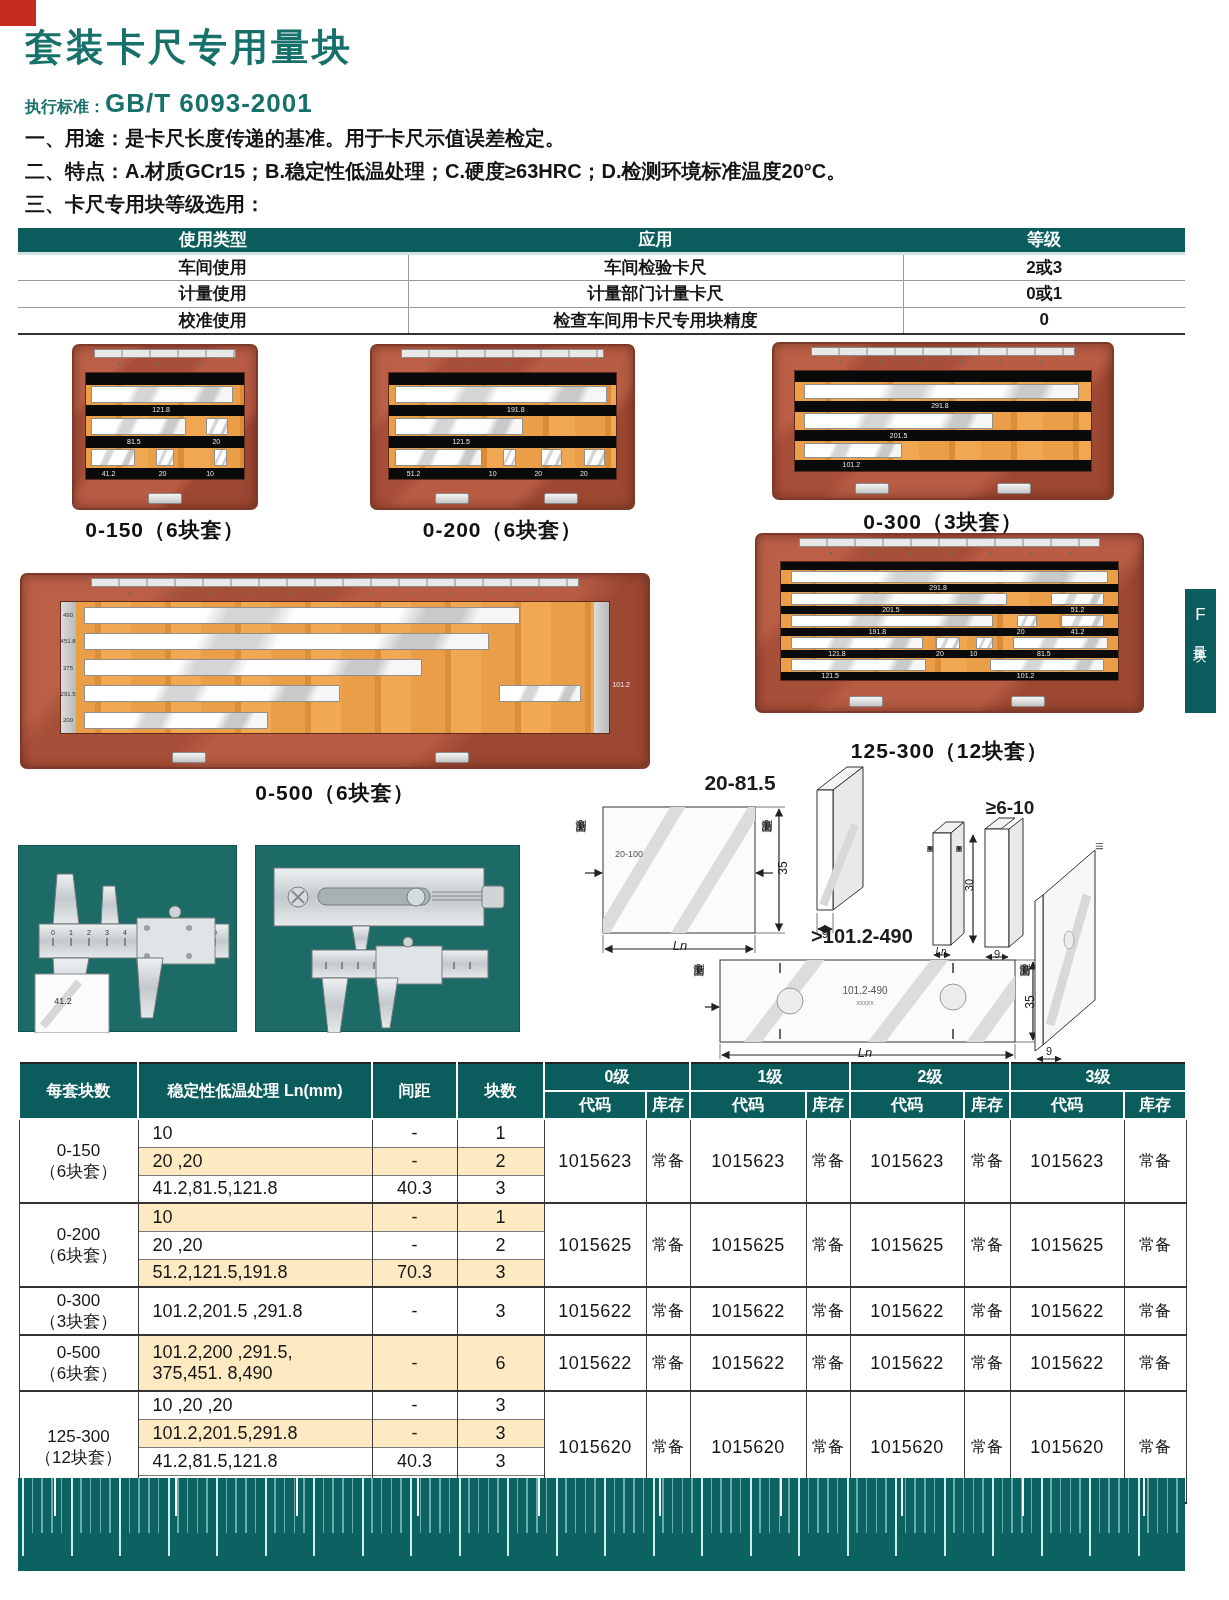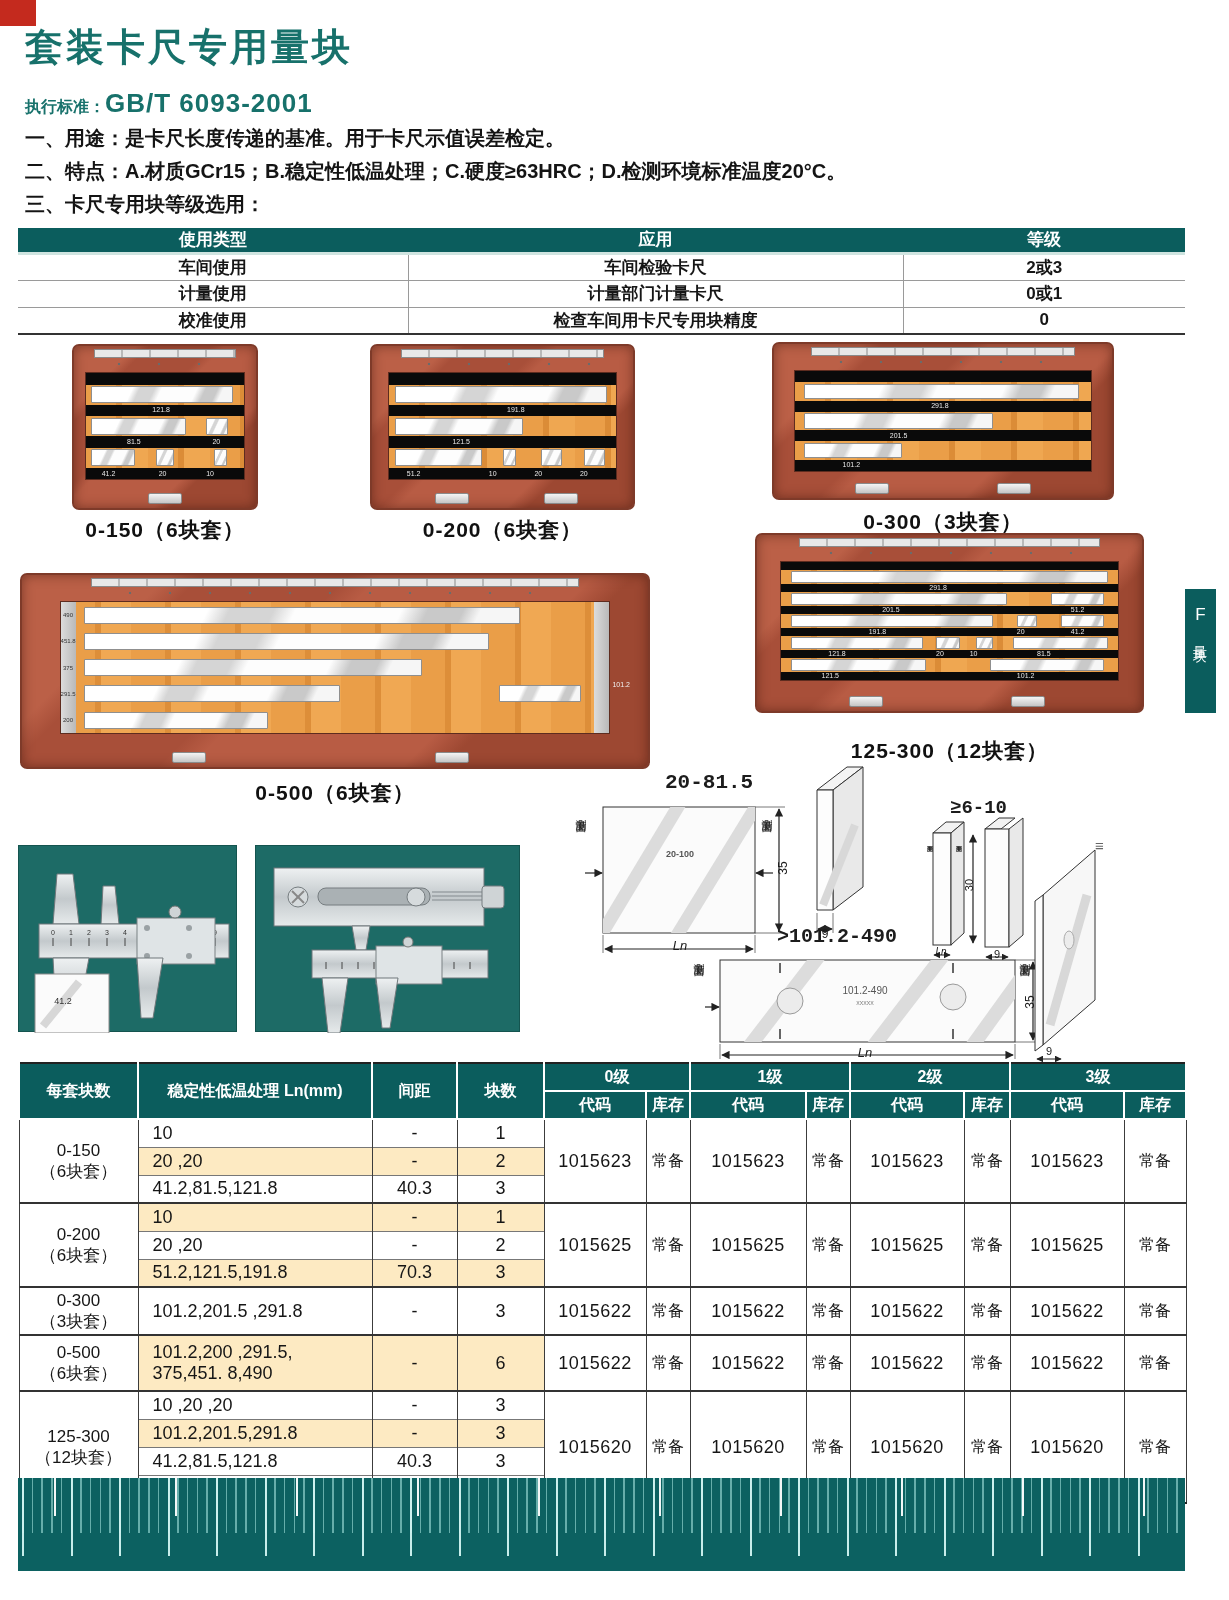--- a/index.html
+++ b/index.html
@@ -64,21 +64,21 @@
   .vtext{writing-mode:vertical-rl; text-orientation:upright; letter-spacing:3px;}
   .side-tab .vtext{font-size:14px;}
 
   
   .photo{background:var(--photo-bg); border:1px solid #14544f;}
   .photo svg{display:block;}
 
   
   #diagrams{left:555px; top:745px; width:585px; height:318px;}
   .dg-label{position:absolute; color:#1c1c1c; white-space:nowrap;}
-  .dg-title{font-size:21px; font-weight:600; font-family:Liberation Mono, monospace;}
+  .dg-title{font-size:21px; font-weight:600; text-align:center;}
   .dg-small{font-size:9px; color:#555;}
   .dg-face{writing-mode:vertical-rl; text-orientation:upright; font-size:11px; letter-spacing:1px;}
   .dg-face.tiny{font-size:6px; letter-spacing:0;}
   .dim-rot{transform:rotate(-90deg); transform-origin:center; font-size:12px;}
   .dg-ln{font-style:italic; font-size:13px; text-align:center;}
 
   
   .main-table{left:18px; top:1062px; width:1167px; border-collapse:collapse; table-layout:fixed;
               border-top:2px solid #222; border-bottom:2px solid #222;}
   .main-table th{background:var(--teal); color:#fff; font-weight:bold; font-size:16px; height:26px;
@@ -509,21 +509,21 @@
       <line x1="167" y1="310" x2="458" y2="310" stroke="#222" stroke-width="1.2" marker-start="url(#ar)" marker-end="url(#ar)"></line>
 
       <polygon points="488,300 488,150 540,105 540,255" fill="#f7f7f7" stroke="#333"></polygon>
       <polygon points="480,306 488,300 488,150 480,156" fill="#fdfdfd" stroke="#333"></polygon>
       <line x1="495" y1="280" x2="532" y2="150" stroke="#d8d8d8" stroke-width="9"></line>
       <ellipse cx="514" cy="195" rx="5" ry="9" fill="#ececec" stroke="#aaa"></ellipse>
       <line x1="482" y1="314" x2="506" y2="314" stroke="#222" stroke-width="1" marker-start="url(#ar)" marker-end="url(#ar)"></line>
     </svg>
     
     <div class="dg-label dg-title" style="left:110px; top:26px; width:150px;">20-81.5</div>
-    <div class="dg-label dg-small" style="left:60px; top:104px; width:130px; text-align:center;font-weight:bold;">20-100</div>
+    <div class="dg-label dg-small" style="left:60px; top:104px; width:130px; ">20-100</div>
     <div class="dg-label dg-face" style="left:18px; top:66px;">测量面</div>
     <div class="dg-label dg-face" style="left:204px; top:66px;">测量面</div>
     <div class="dg-label dim-rot" style="left:221px; top:116px;">35</div>
     <div class="dg-label dg-ln" style="left:95px; top:193px; width:60px;">Ln</div>
     <div class="dg-label" style="left:258px; top:182px; width:24px; text-align:center; font-size:12px;">9</div>
     <div class="dg-label dg-title" style="left:395px; top:52px; width:120px; font-size:19px;">≥6-10</div>
     <div class="dg-label dg-face tiny" style="left:370px; top:96px;">测量面</div>
     <div class="dg-label dg-face tiny" style="left:399px; top:96px;">测量面</div>
     <div class="dg-label dim-rot" style="left:408px; top:134px; font-size:11px;">30</div>
     <div class="dg-label dg-ln" style="left:368px; top:201px; width:36px; font-size:10px;">Ln</div>

